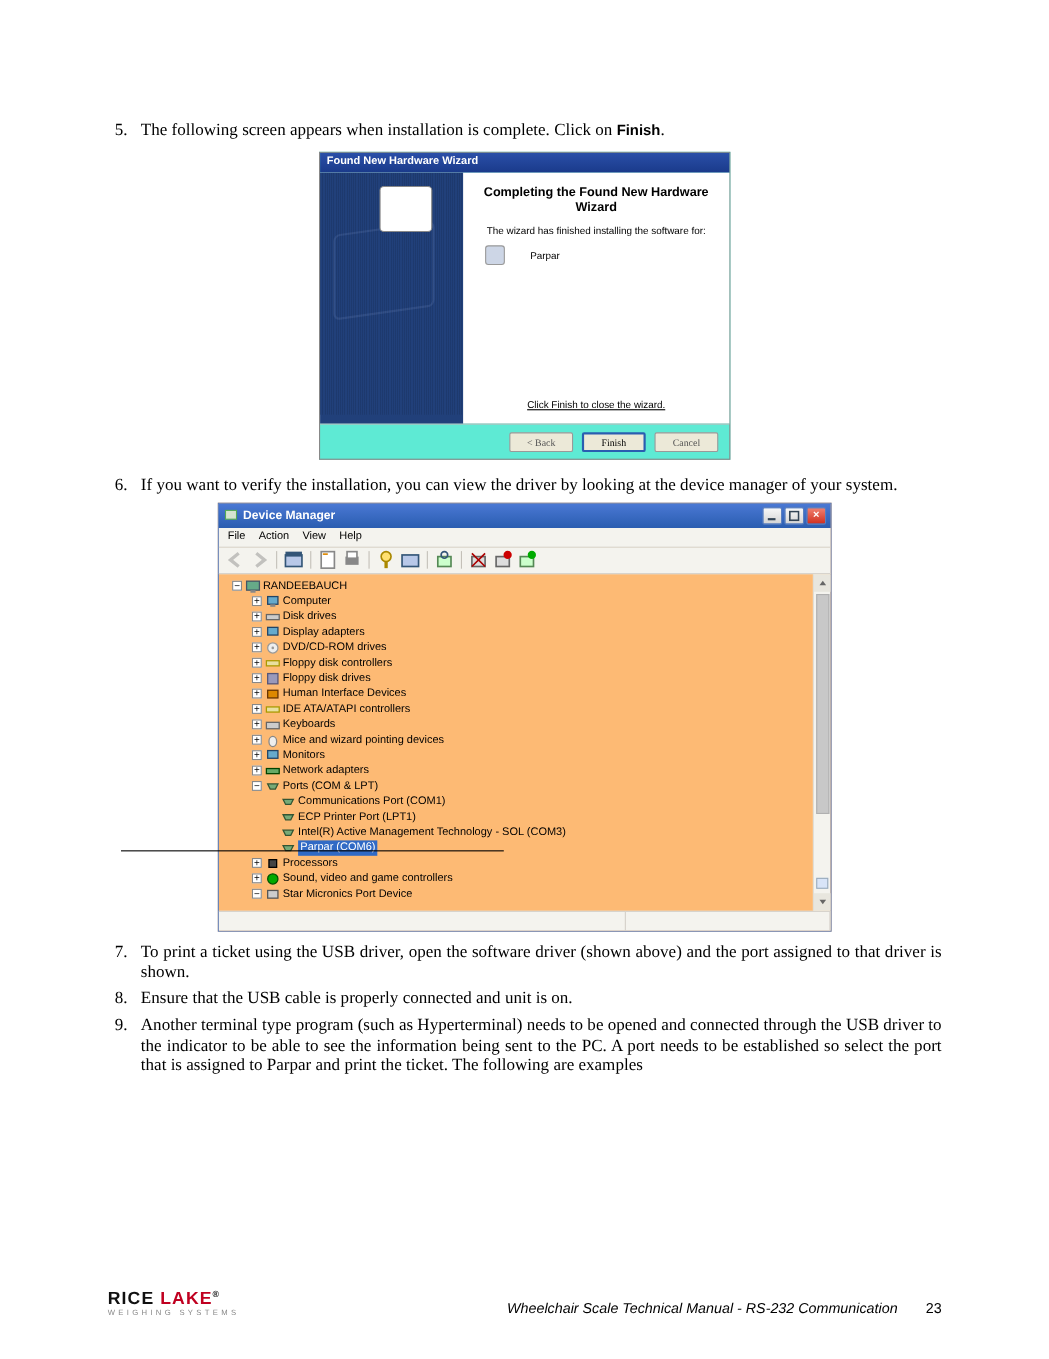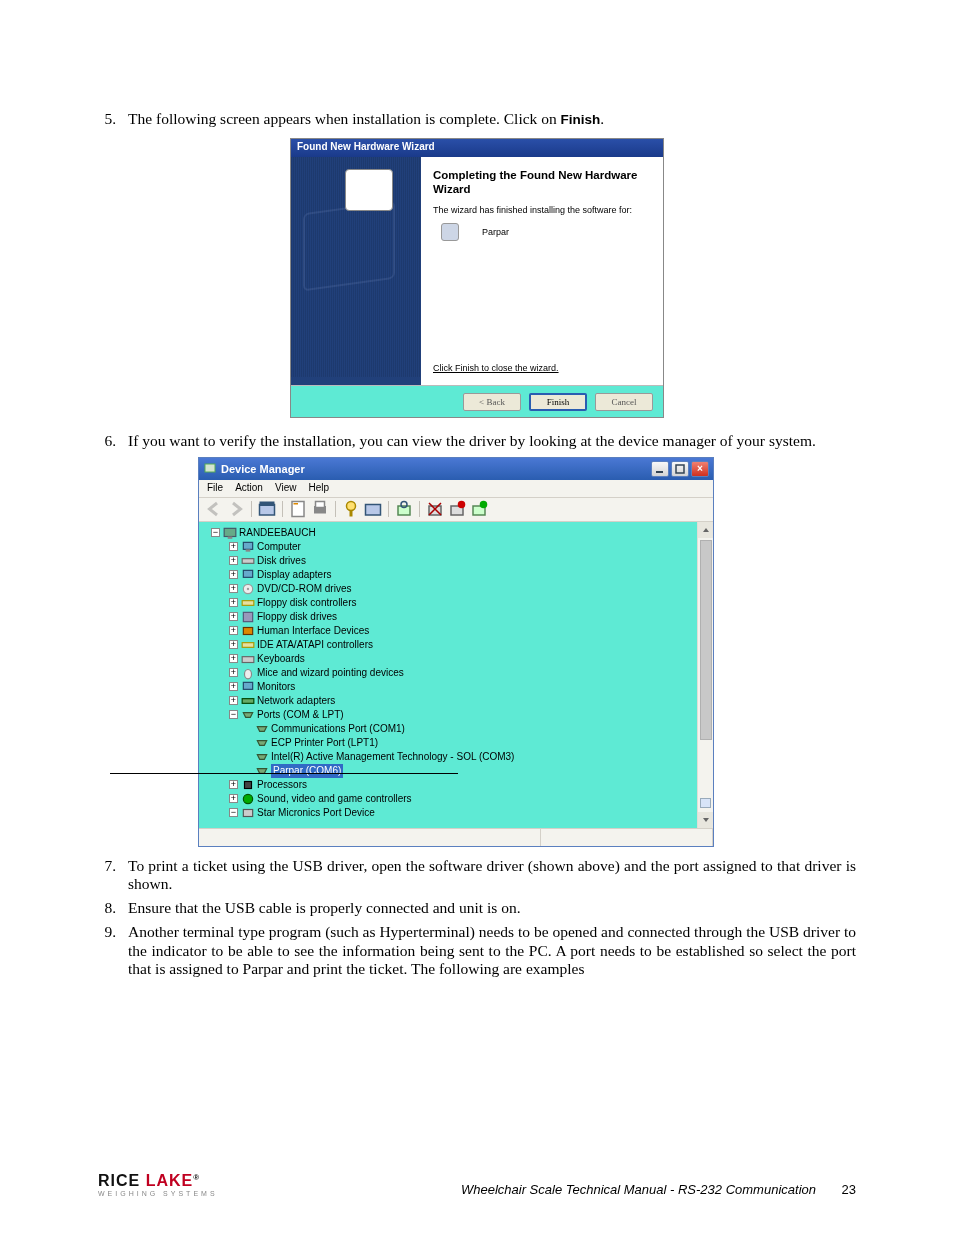--- a/index.html
+++ b/index.html
@@ -47,40 +47,40 @@
   }
   .wiz-side .cable {
     position: absolute; left: 66px; top: 18px; width: 24px; height: 24px;
     border: 2px solid #555; border-radius: 0 0 12px 12px;
     border-top: none; border-left: none; transform: rotate(-10deg);
   }
   .wiz-side .shade1, .wiz-side .shade2 {
     position: absolute; background: repeating-linear-gradient(90deg,#1b3566 0 1px,#21407a 1px 2px);
   }
   .wiz-side .shade1 { left:0; top:0; width:130px; height:220px; opacity:.6; }
-  .wiz-main { flex: 1; padding: 12px 12px; display: flex; flex-direction: column; }
+  .wiz-main { flex: 1; padding: 12px 12px; display: flex; flex-direction: column; text-align: center; }
   .wiz-h { font-weight: bold; font-size: 11.5px; line-height: 1.2; margin-bottom: 8px; }
   .wiz-sub { font-size: 9px; margin-bottom: 8px; }
   .wiz-dev { display: flex; align-items: center; gap: 23px; margin-left: 8px; font-size: 9px; }
   .wiz-dev .ico { width: 18px; height: 18px; background: #cdd6e6; border: 1px solid #999; border-radius: 3px; }
   .wiz-close { margin-top: auto; font-size: 9px; text-decoration: underline; }
   .wiz-btns { height: 32px; border-top: 1px solid #bbb; display: flex; justify-content: flex-end; align-items: center; gap: 8px; padding: 0 10px; }
   .wiz-btns button {
     width: 58px; height: 18px; font-size: 9px; font-family: Tahoma;
     background: #ece9d8; border: 1px solid #999; border-radius: 2px; color: #555;
   }
   .wiz-btns button.primary { border: 2px solid #2a5db0; color: #000; }
 
   
   .dm-wrap { position: relative; width: 558px; margin: 6px auto 10px auto; }
   .callout { position: absolute; left: -88px; top: 316px; width: 348px; height: 1px; background: #000; z-index: 5; }
   .dm {
-    width: 516px; height: 390px; border: 1px solid #5a7fbf;
+    width: 558px; height: 390px; border: 1px solid #5a7fbf;
     font-family: Tahoma, Arial, sans-serif; font-size: 10px;
-    display: flex; flex-direction: column; background: #5eead4;
+    display: flex; flex-direction: column; background: #fdba74;
   }
   .dm-title {
     height: 22px; background: linear-gradient(#4a78d4,#2a5db0);
     display: flex; align-items: center; padding: 0 4px; color: #fff;
   }
   .dm-title .ico { width: 14px; height: 14px; margin-right: 4px; display: inline-block; }
   .dm-title .t { flex: 1; font-weight: bold; font-size: 11px; }
   .dm-title .wbtn { width: 18px; height: 16px; margin-left: 2px; background: linear-gradient(#f8f8f8,#d4d4d4); border: 1px solid #5a7fbf; border-radius: 2px; display: flex; align-items: center; justify-content: center; }
   .dm-title .wx { background: linear-gradient(#f08070,#d03020); color: #fff; font-weight: bold; }
   .dm-title .wbtn svg { width: 10px; height: 10px; }

